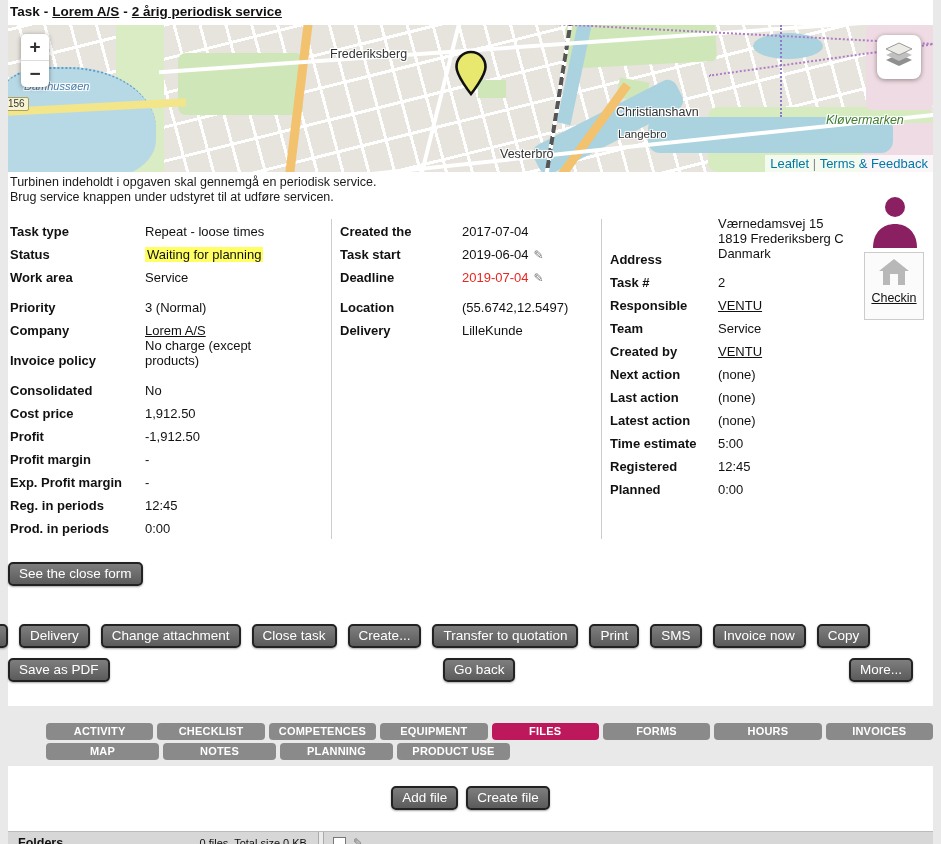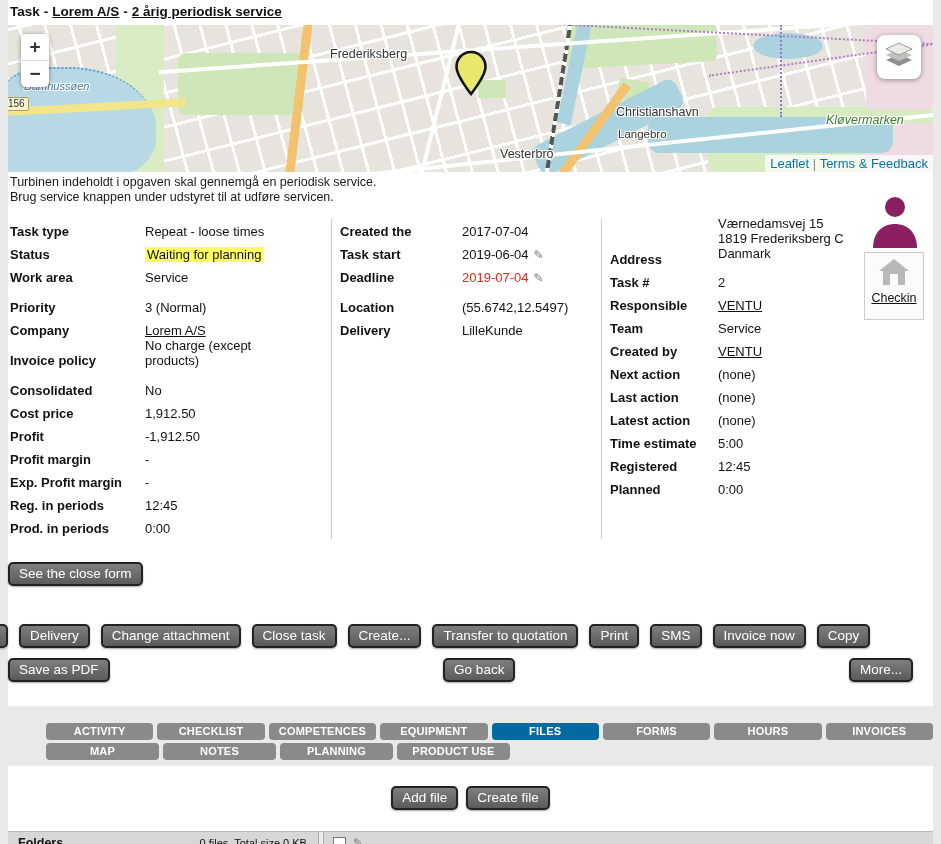--- a/index.html
+++ b/index.html
@@ -77,21 +77,21 @@
     box-shadow:0 1px 2px rgba(0,0,0,.35);white-space:nowrap;}
   .closeform-row{position:absolute;top:562px;left:0;width:925px;display:flex;justify-content:flex-start;}
   .actions1{position:absolute;top:624px;left:0;width:817px;display:flex;justify-content:center;gap:11px;}
   .actions2{position:absolute;top:658px;left:0;width:905px;display:flex;justify-content:space-between;gap:11px;}
 
   
   .tabs{margin-top:17px;display:flex;flex-direction:column;gap:3px;}
   .tabrow{display:flex;gap:4px;padding-left:38px;}
   .tab{width:113px;height:17px;line-height:17px;text-align:center;background:#8a8a8a;color:#fff;
     font-size:11px;font-weight:bold;border-radius:4px;letter-spacing:.2px;cursor:pointer;}
-  .tab.active{background:#0369a1;}
+  .tab.active{background:#be185d;}
 
   
   .files-panel{margin-top:6px;height:130px;position:relative;}
   .file-actions{display:flex;justify-content:center;gap:8px;padding-top:20px;}
   .folders-header{position:absolute;top:65px;left:0;right:0;height:22px;background:#d7d7d7;
     display:flex;align-items:center;font-size:12.5px;border-top:1px solid #bbb;}
   .fh-left{width:310px;display:flex;justify-content:space-between;align-items:center;
     padding:0 8px 0 10px;box-sizing:border-box;height:100%;}
   .fh-folders{font-weight:bold;}
   .fh-summary{font-size:11px;}

